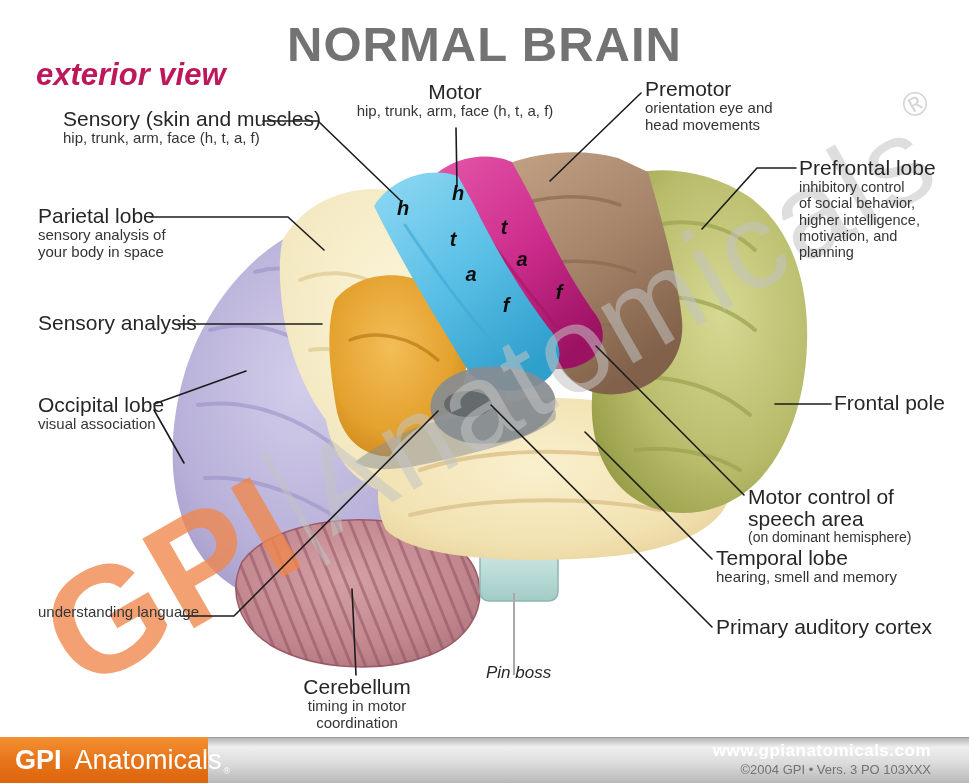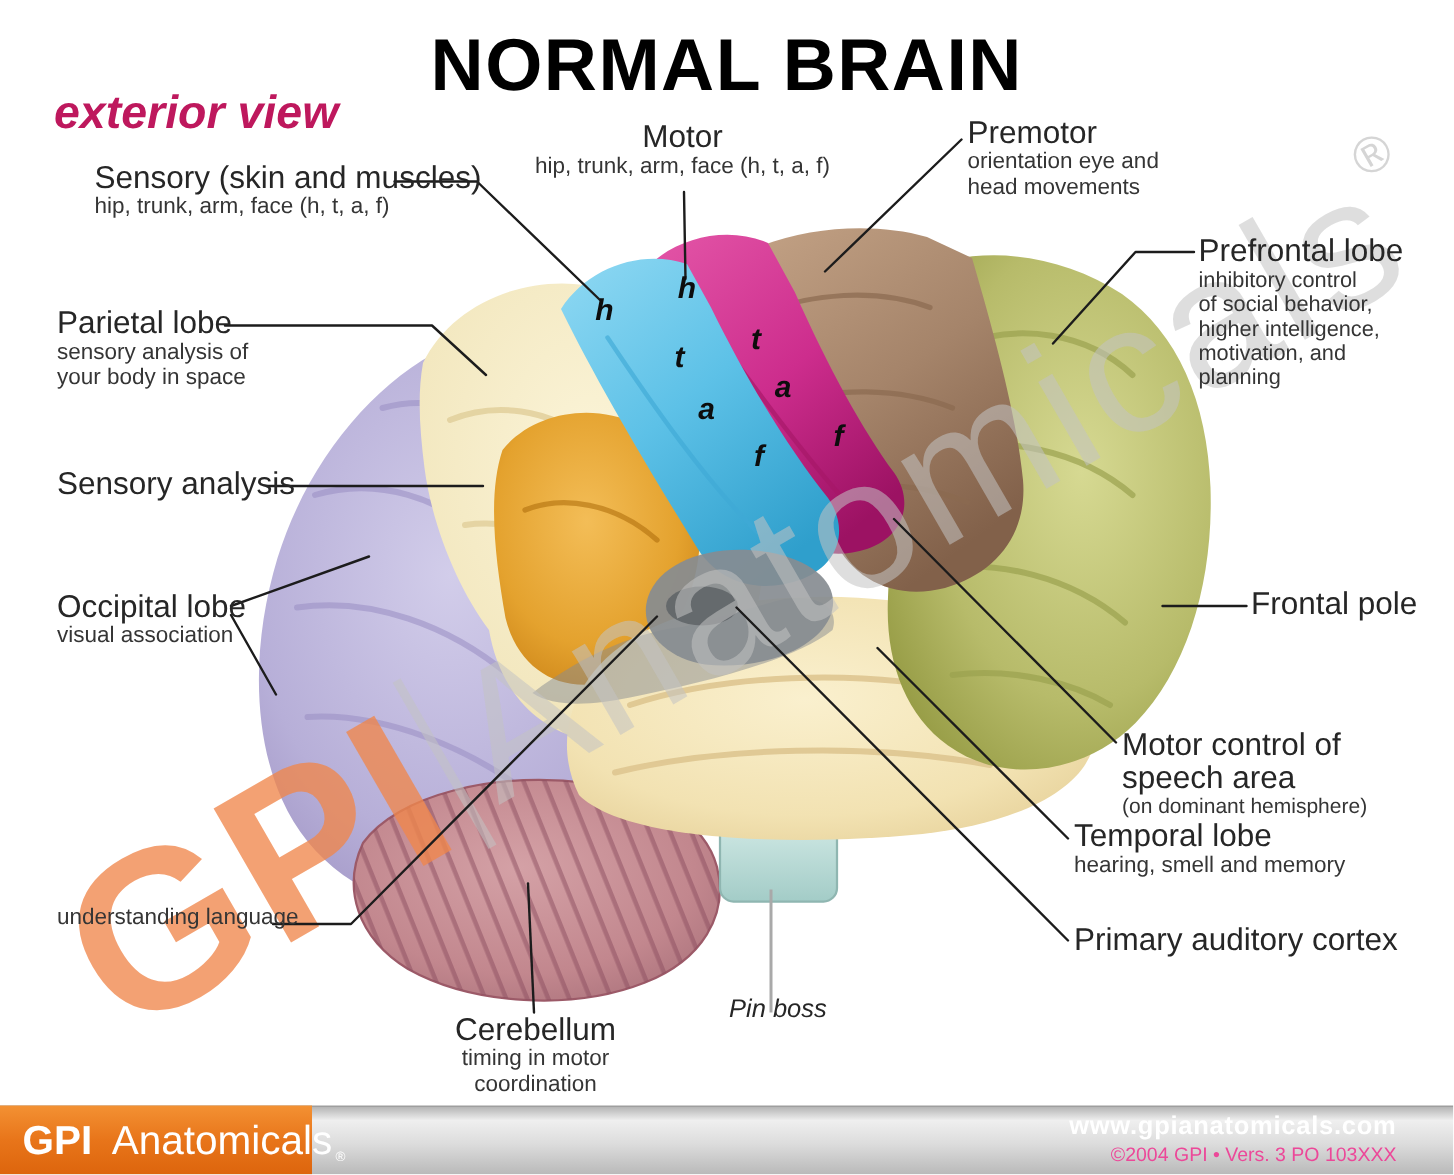--- a/index.html
+++ b/index.html
@@ -4,21 +4,21 @@
 <style>
   * { margin:0; padding:0; box-sizing:border-box; }
   body { background:#ffffff; }
   .canvas{
     position:relative; width:969px; height:783px; overflow:hidden;
     background:#ffffff; font-family:"Liberation Sans", sans-serif;
   }
   
   .title{
     position:absolute; left:50%; top:16px; transform:translateX(-50%);
-    font-size:49px; font-weight:700; letter-spacing:1px; color:#000000; white-space:nowrap;
+    font-size:49px; font-weight:700; letter-spacing:1px; color:#737373; white-space:nowrap;
   }
   .view-label{
     position:absolute; left:36px; top:57px;
     font-size:31px; font-weight:700; font-style:italic; color:#be185d;
   }
   
   .art, .lines { position:absolute; left:0; top:0; width:969px; height:783px; }
   .lines { pointer-events:none; }
   
   .watermark{
@@ -71,21 +71,21 @@
     position:absolute; left:0; top:0; width:208px; height:46px;
     background:linear-gradient(180deg,#f39133 0%,#e8751a 50%,#dd650d 100%);
     display:flex; align-items:center; padding-left:15px; color:#ffffff;
   }
   .brand-gpi{ font-size:27px; font-weight:700; }
   .brand-divider{ width:2px; height:30px; background:#ffffff; opacity:.9; margin:0 7px 0 6px; }
   .brand-rest{ font-size:27px; font-weight:400; }
   .brand-reg{ font-size:9px; align-self:flex-end; margin:0 0 7px 2px; }
   .footer-right{ position:absolute; right:38px; top:4px; text-align:right; color:#ffffff; }
   .footer-url{ font-size:17px; font-weight:700; letter-spacing:.5px; }
-  .footer-copy{ font-size:13px; margin-top:1px; color:#ec4899; }
+  .footer-copy{ font-size:13px; margin-top:1px; color:#737373; }
 </style>
 </head>
 <body>
 
 <div class="canvas">
 
   <svg class="art" viewBox="0 0 969 783" aria-hidden="true">
     <defs>
       <radialGradient id="gLav" cx="45%" cy="40%" r="78%">
         <stop offset="0" stop-color="#d2cdea"></stop>

